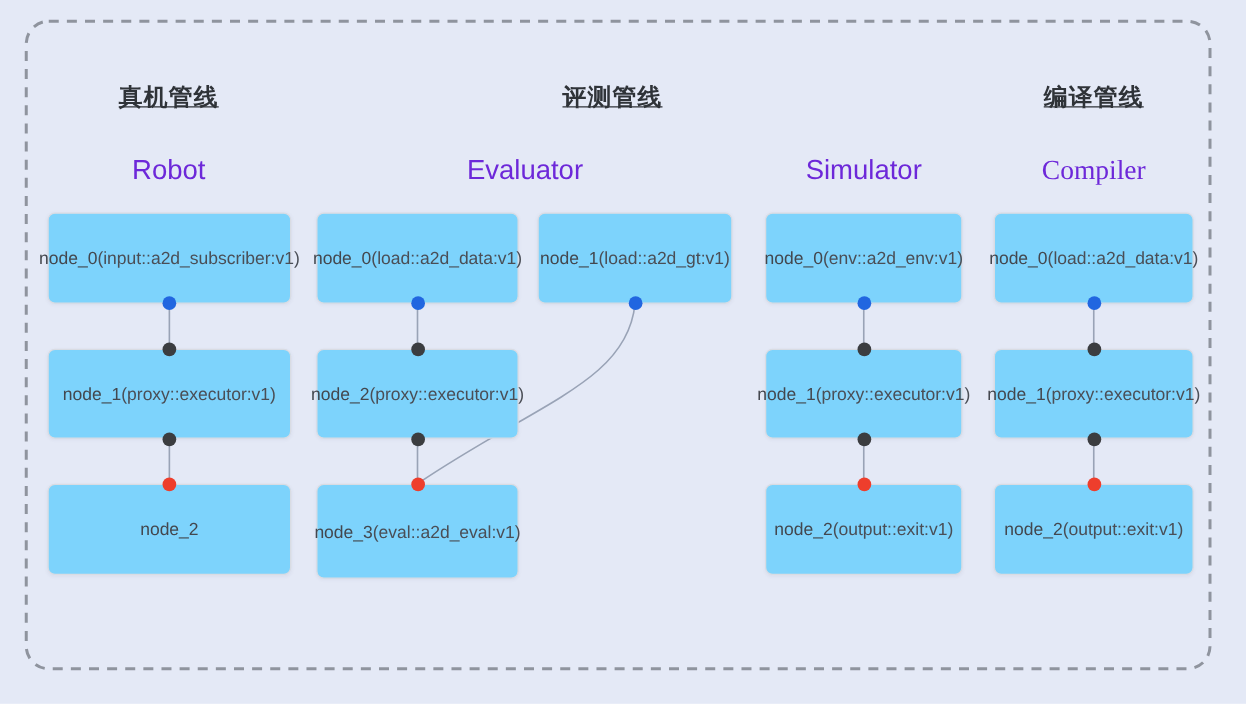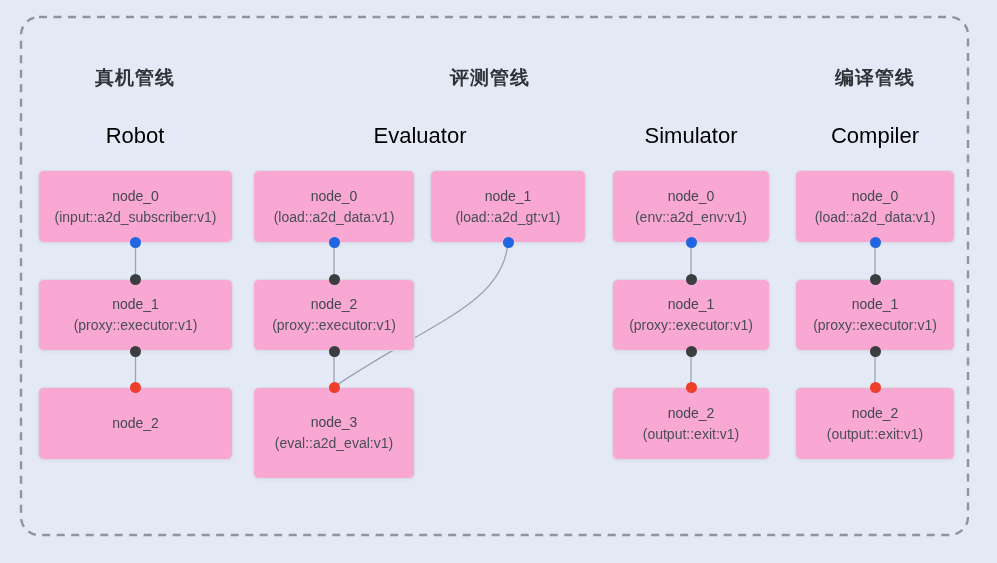--- a/index.html
+++ b/index.html
@@ -18,38 +18,39 @@
   }
   .pipeline-title-cn {
     position: absolute;
     width: 220px;
     text-align: center;
     font-size: 19px;
     font-weight: 700;
     letter-spacing: 1px;
     color: #2f3338;
     z-index: 2;
+    text-decoration: underline;
   }
   .pipeline-title-en {
     position: absolute;
     width: 220px;
     text-align: center;
     font-size: 22px;
     font-weight: 400;
-    color: #000000;
+    color: #6d28d9;
     z-index: 2;
   }
   .node-box {
     position: absolute;
-    background: #f9a8d4;
+    background: #7dd3fc;
     border: 1px solid #d9dce3;
     border-radius: 6px;
     box-shadow: 0 1px 3px rgba(60,70,110,0.06);
     display: flex;
-    flex-direction: column;
+    flex-direction: row;
     align-items: center;
     justify-content: center;
     z-index: 2;
     box-sizing: border-box;
   }
   .node-name {
     font-size: 14px;
     line-height: 21px;
     color: #43474e;
     text-align: center;
@@ -96,21 +97,21 @@
 
   <div class="pipeline-title-cn" style="left:25px;  top:65px;">真机管线</div>
   <div class="pipeline-title-en" style="left:25px;  top:123px;">Robot</div>
 
   <div class="pipeline-title-cn" style="left:310px; top:65px;text-align:right;">评测管线</div>
   <div class="pipeline-title-en" style="left:310px; top:123px;">Evaluator</div>
 
   <div class="pipeline-title-en" style="left:581px; top:123px;">Simulator</div>
 
   <div class="pipeline-title-cn" style="left:765px; top:65px;">编译管线</div>
-  <div class="pipeline-title-en" style="left:765px; top:123px;">Compiler</div>
+  <div class="pipeline-title-en" style="left:765px; top:123px;font-family:Liberation Serif, serif;">Compiler</div>
 
   <div class="node-box" style="left:38px; top:170px; width:195px; height:73px;">
     <div class="node-name">node_0</div>
     <div class="node-impl">(input::a2d_subscriber:v1)</div>
   </div>
   <div class="node-box" style="left:38px; top:279px; width:195px; height:72px;">
     <div class="node-name">node_1</div>
     <div class="node-impl">(proxy::executor:v1)</div>
   </div>
   <div class="node-box" style="left:38px; top:387px; width:195px; height:73px;">
@@ -122,21 +123,21 @@
     <div class="node-impl">(load::a2d_data:v1)</div>
   </div>
   <div class="node-box" style="left:430px; top:170px; width:156px; height:73px;">
     <div class="node-name">node_1</div>
     <div class="node-impl">(load::a2d_gt:v1)</div>
   </div>
   <div class="node-box" style="left:253px; top:279px; width:162px; height:72px;">
     <div class="node-name">node_2</div>
     <div class="node-impl">(proxy::executor:v1)</div>
   </div>
-  <div class="node-box" style="left:253px; top:387px; width:162px; height:92px;">
+  <div class="node-box" style="left:253px; top:387px; width:162px; height:76px;">
     <div class="node-name">node_3</div>
     <div class="node-impl">(eval::a2d_eval:v1)</div>
   </div>
 
   <div class="node-box" style="left:612px; top:170px; width:158px; height:73px;">
     <div class="node-name">node_0</div>
     <div class="node-impl">(env::a2d_env:v1)</div>
   </div>
   <div class="node-box" style="left:612px; top:279px; width:158px; height:72px;">
     <div class="node-name">node_1</div>

